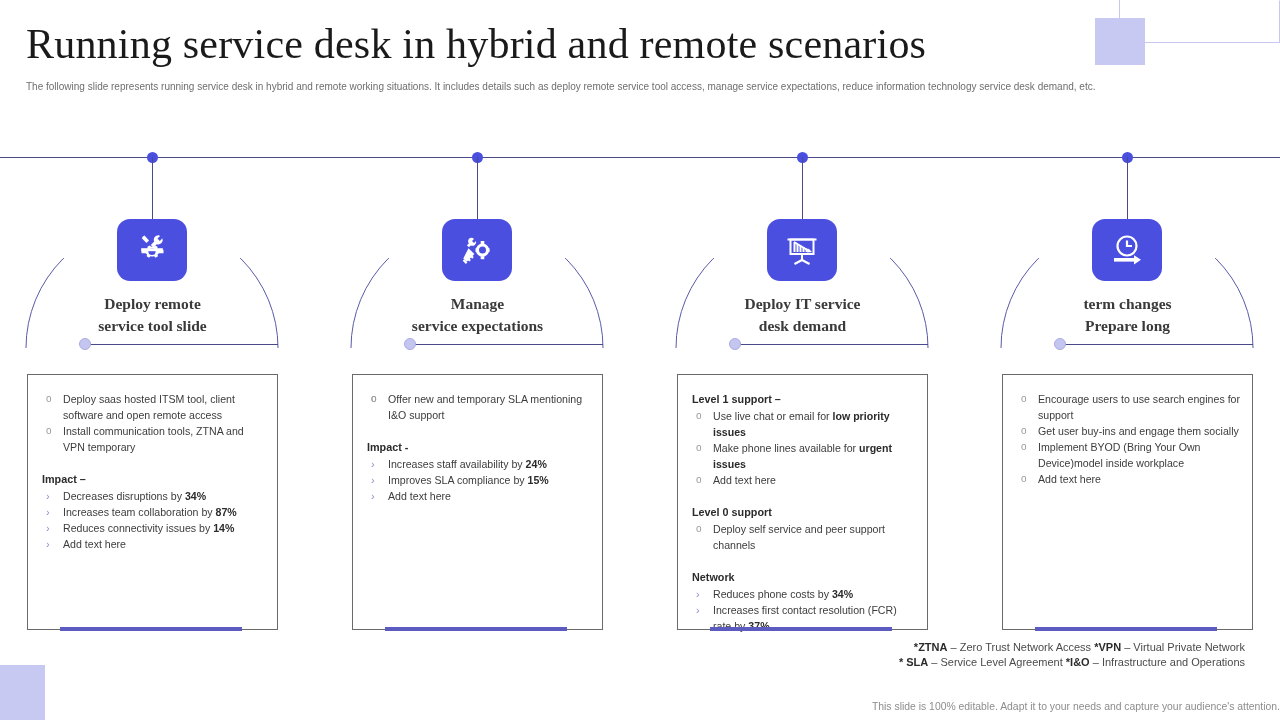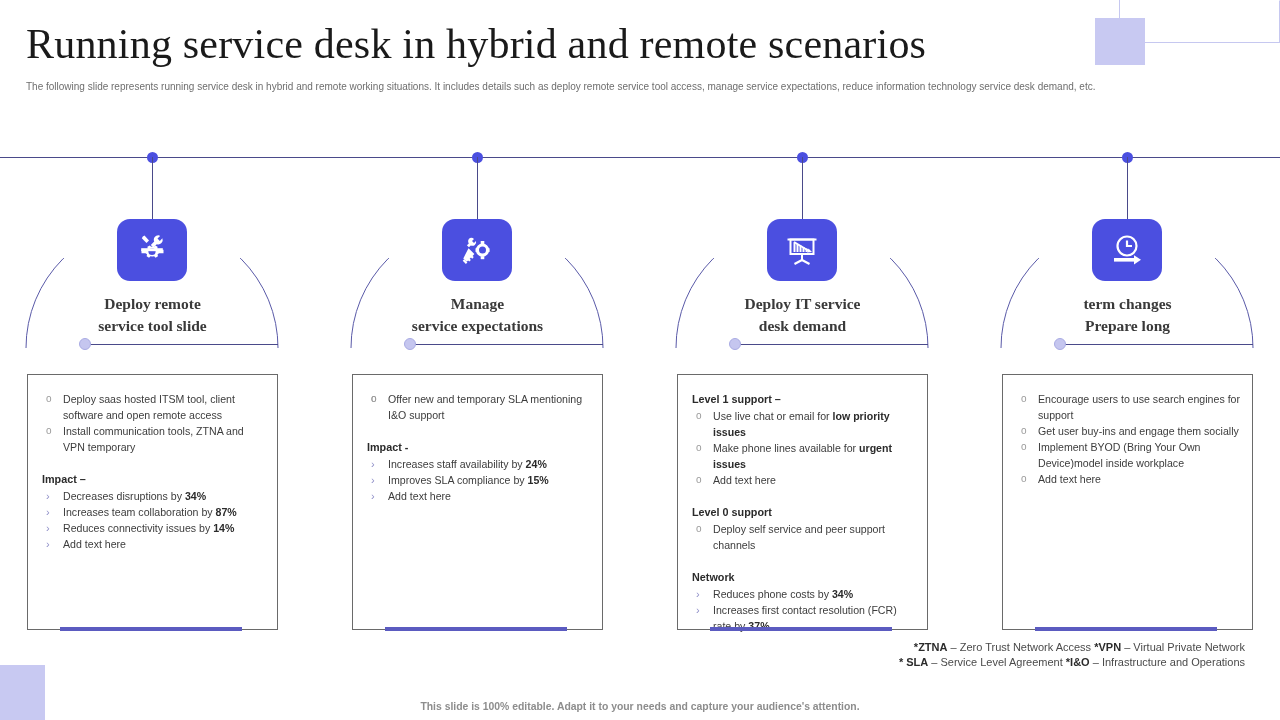--- a/index.html
+++ b/index.html
@@ -134,21 +134,21 @@
   }
   .footnotes b { font-weight: 700; color: #2b2b2b; }
 
   
   .bl-square {
     position: absolute; left: 0; top: 665px; width: 45px; height: 55px;
     background: #c8c9f2;
   }
   .footer-note {
     position: absolute; left: 0; top: 701px; width: 1280px;
-    text-align: center; font-size: 10.4px; color: #8d8d8d; font-weight: bold;
+    text-align: right; font-size: 10.4px; color: #8d8d8d;
   }
 </style>
 </head>
 <body>
 
 <div class="slide">
 
   <div class="deco-outline"></div>
   <div class="deco-line-v"></div>
   <div class="deco-square"></div>

